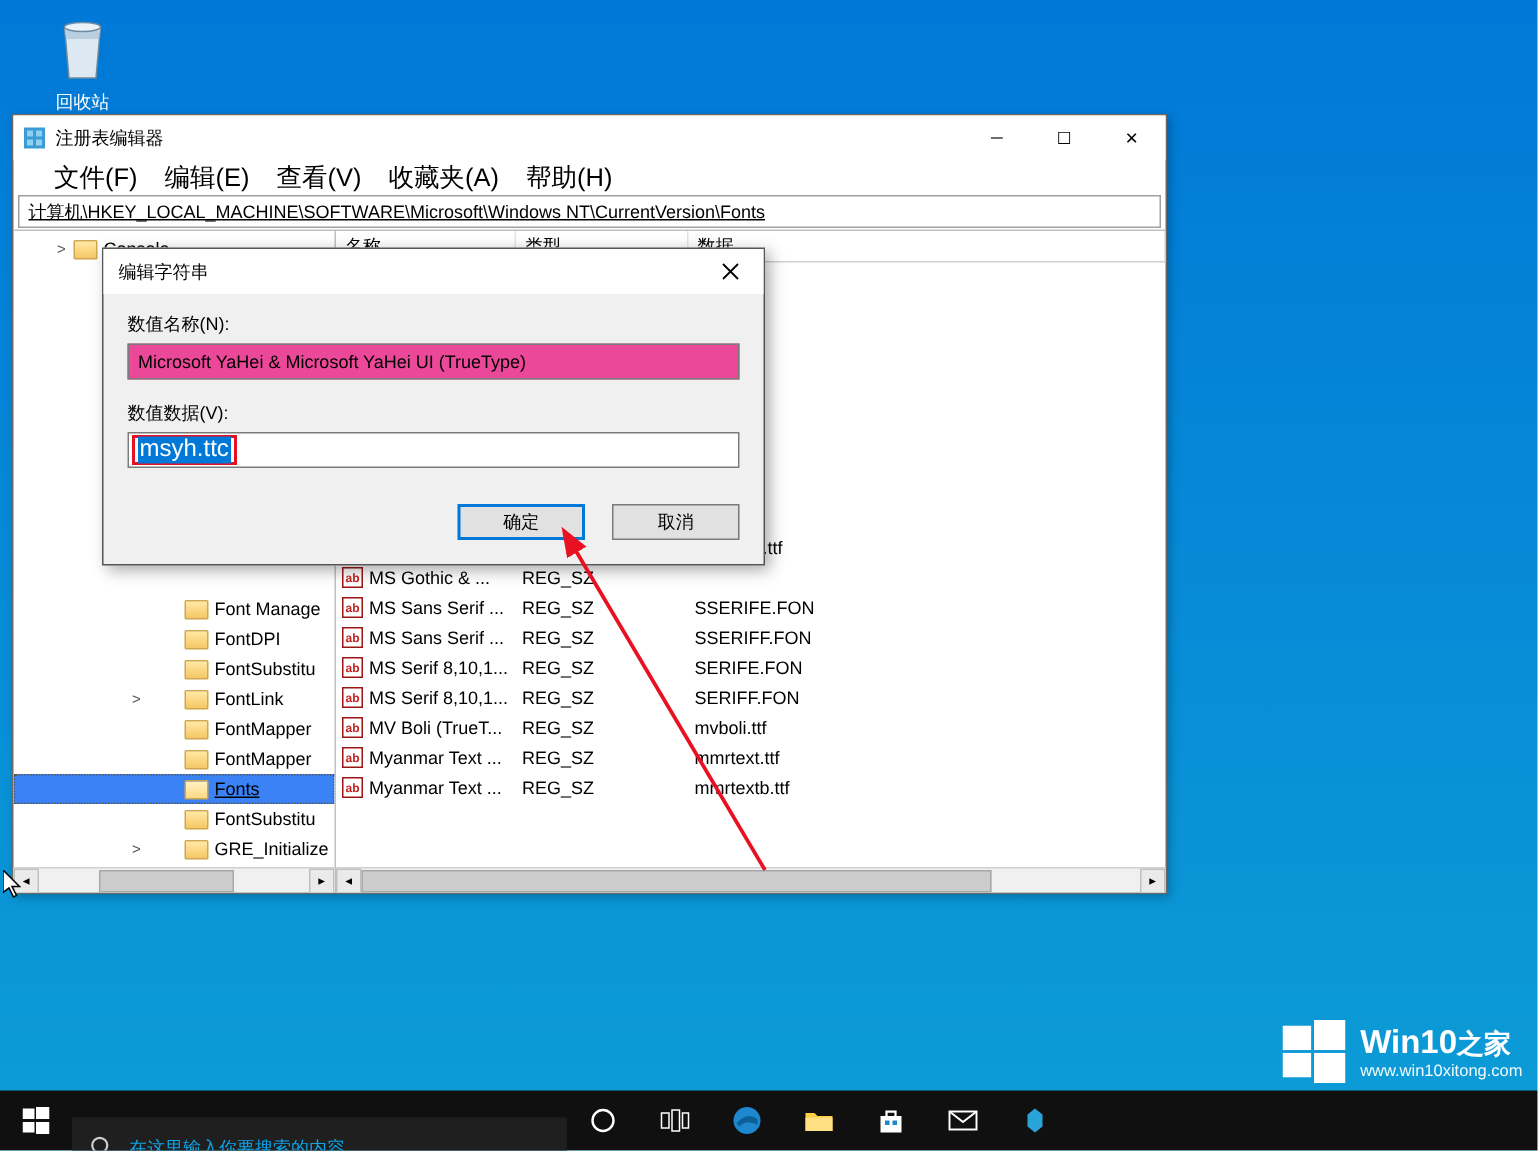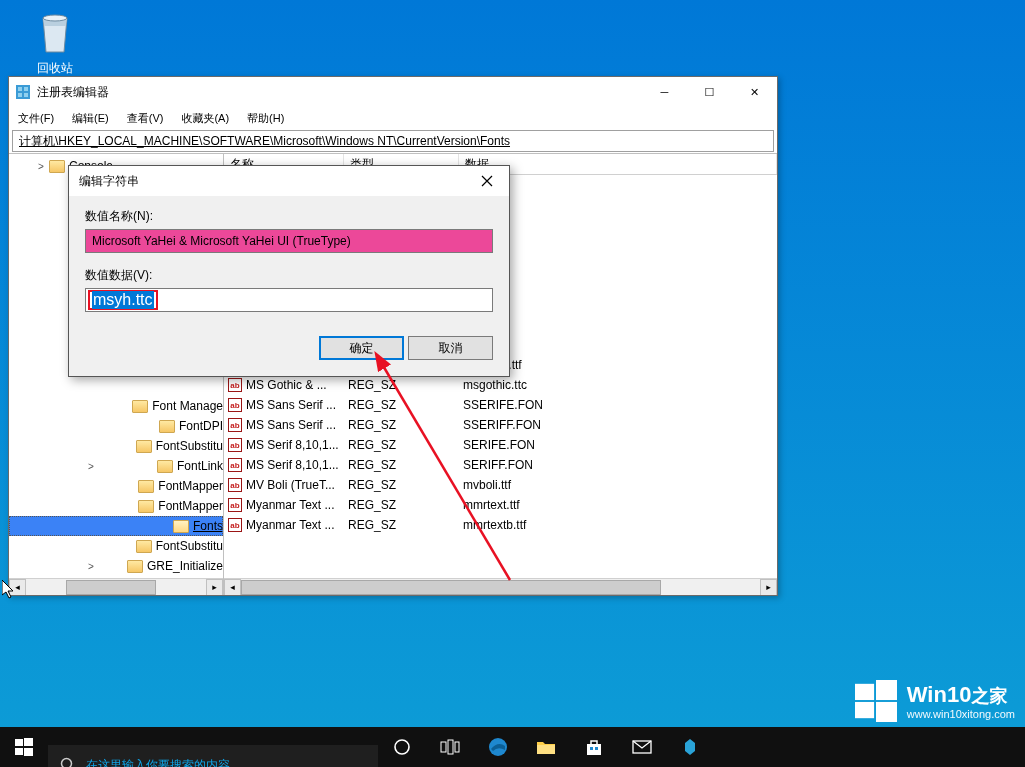--- a/index.html
+++ b/index.html
@@ -10,32 +10,32 @@
 .desk-icon { position:absolute; top:8px; left:20px; width:70px; text-align:center; color:#fff; font-size:12px; }
 .desk-icon .bin { width:48px; height:48px; margin:0 auto 4px; }
 .desk-icon .bin svg { width:100%; height:100%; }
 
 
 .window { position:absolute; top:76px; left:8px; width:770px; height:520px; background:#fff; border:1px solid #6a6a6a; box-shadow:2px 2px 6px rgba(0,0,0,.25); display:flex; flex-direction:column; }
 .titlebar { height:30px; display:flex; align-items:center; padding:0 0 0 6px; background:#fff; }
 .titlebar .tb-icon { width:16px; height:16px; margin-right:6px; }
 .titlebar .tb-title { flex:1; font-size:12px; }
 .titlebar .wc { width:45px; height:30px; display:flex; align-items:center; justify-content:center; font-family:Arial; font-size:11px; }
-.menubar { height:22px; display:flex; align-items:center; padding:0 1px; font-size:11px; gap:2px; }
+.menubar { height:22px; display:flex; align-items:center; padding:0 19px; font-size:17px; gap:2px; }
 .menubar span { padding:2px 8px; }
 .addr { height:22px; border:1px solid #a0a0a0; margin:1px 3px; padding:2px 6px; font-size:12px; display:flex; align-items:center; background:#fff;text-decoration:underline; }
 
 .panes { flex:1; display:flex; min-height:0; border-top:1px solid #c0c0c0; }
 .tree { width:215px; border-right:1px solid #c0c0c0; overflow:hidden; position:relative; display:flex; flex-direction:column; }
 .tree-inner { flex:1; overflow:hidden; padding-top:2px; }
 .tree-row { display:flex; align-items:center; height:20px; font-size:12px; white-space:nowrap; padding-left:40px; position:relative; }
 .tree-row .exp { position:absolute; left:26px; width:12px; color:#555; font-size:10px; text-align:center; }
 .tree-row .folder { width:16px; height:13px; background:linear-gradient(#ffe9a3,#f6c766); border:1px solid #cfa751; border-radius:1px; margin-right:4px; flex:none; }
 .tree-row .folder.open { background:linear-gradient(#fff2c3,#ffd985); }
-.tree-row.depth3 { padding-left:90px;justify-content:flex-end; }
+.tree-row.depth3 { padding-left:114px; }
 .tree-row.depth3 .exp { left:76px; }
 .tree-row.sel { background:#3b82f6;text-decoration:underline; }
 .tree-row.sel-outline { outline:1px dotted #555; outline-offset:-1px; }
 
 .list { flex:1; display:flex; flex-direction:column; overflow:hidden; }
 .list-head { height:21px; display:flex; font-size:12px; border-bottom:1px solid #d0d0d0; background:#fff; }
 .list-head div { padding:2px 6px; border-right:1px solid #e4e4e4; }
 .col-name { width:120px; }
 .col-type { width:115px; }
 .col-data { flex:1; }
@@ -54,21 +54,21 @@
 .dialog { position:absolute; top:165px; left:68px; width:442px; background:#f0f0f0; border:1px solid #555; box-shadow:3px 3px 10px rgba(0,0,0,.35); }
 .dlg-title { height:30px; display:flex; align-items:center; padding:0 10px; background:#fff; font-size:12px; }
 .dlg-title span { flex:1; }
 .dlg-close { width:24px; height:24px; display:flex; align-items:center; justify-content:center; }
 .dlg-body { padding:12px 16px 0; }
 .dlg-body label { font-size:12px; display:block; margin-bottom:4px; }
 .dlg-body input { width:100%; height:24px; border:1px solid #7a7a7a; background:#fff; padding:0 6px; font-size:12px; margin-bottom:14px; }
 .dlg-body input.ro { background:#ec4899; color:#000; }
 .dlg-body input.val { }
 .sel-text { background:#0078d7; color:#fff; padding:0 1px; }
-.dlg-btns { display:flex; justify-content:flex-end; gap:4px; padding:10px 16px 16px;align-items:flex-end; }
+.dlg-btns { display:flex; justify-content:flex-end; gap:18px; padding:10px 16px 16px;align-items:flex-end; }
 .dlg-btns button { width:85px; height:24px; font-size:12px; border:1px solid #7a7a7a; background:#e1e1e1; }
 .dlg-btns button.primary { border:2px solid #0078d7; }
 
 
 .arrow-line { position:absolute; pointer-events:none; }
 
 
 .cursor { position:absolute; top:580px; left:2px; }
 
 
@@ -255,21 +255,20 @@
               </div>
               <div class="c-type">REG_SZ</div>
               <div class="c-data">monbaiti.ttf</div>
             </div>
             <div class="list-row">
               <div class="c-name">
                 <span class="ab-icon">ab</span>
                 <span>MS Gothic &amp; ...</span>
               </div>
               <div class="c-type">REG_SZ</div>
-              <div class="c-data">msgothic.ttc</div>
             </div>
             <div class="list-row">
               <div class="c-name">
                 <span class="ab-icon">ab</span>
                 <span>MS Sans Serif ...</span>
               </div>
               <div class="c-type">REG_SZ</div>
               <div class="c-data">SSERIFE.FON</div>
             </div>
             <div class="list-row">

